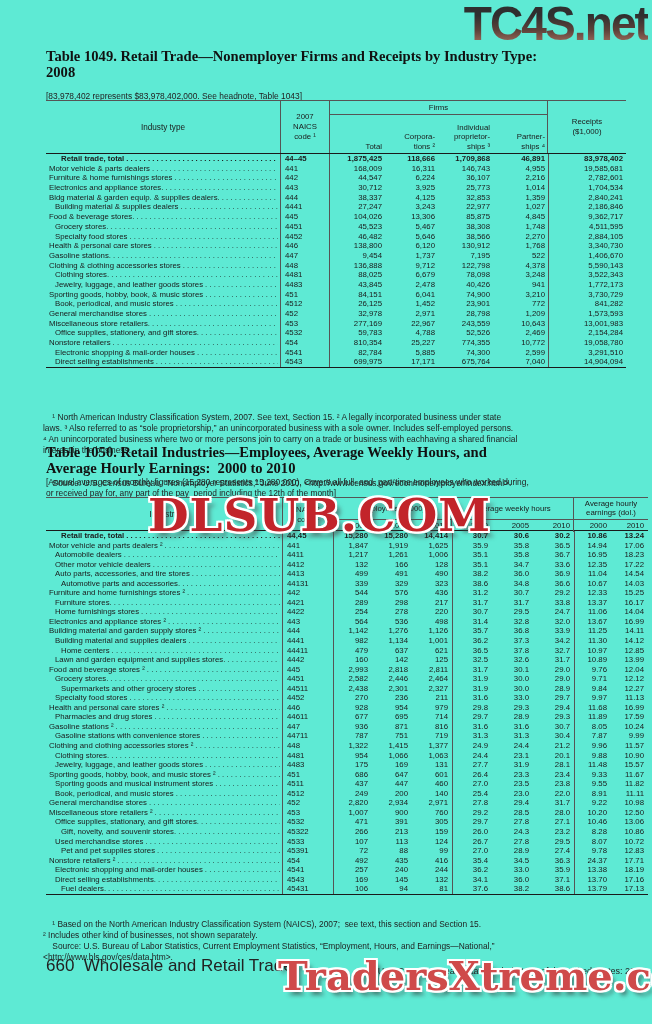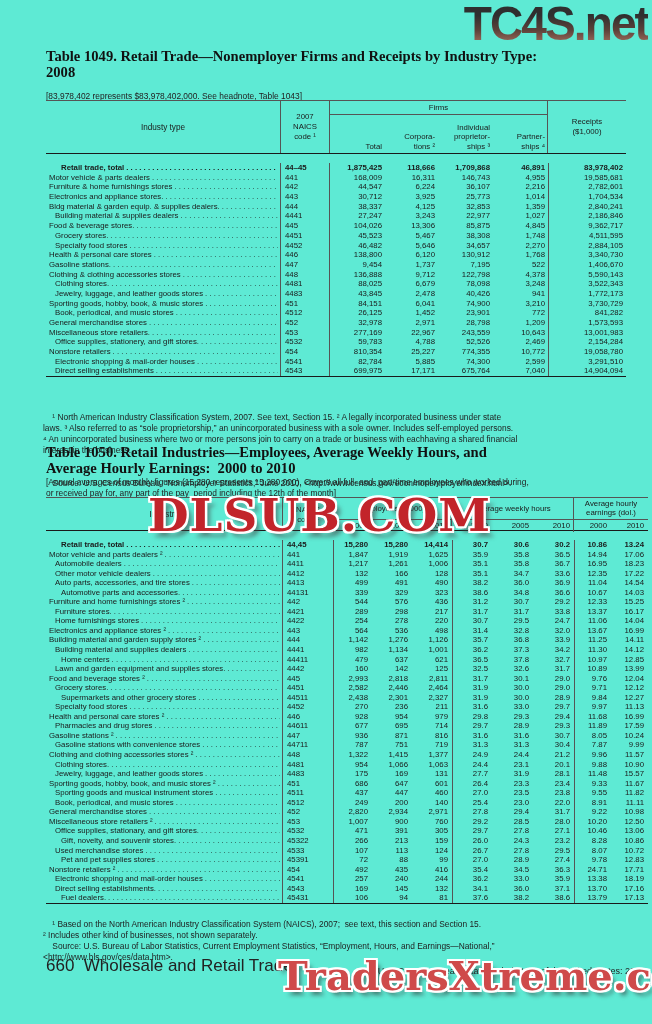--- a/index.html
+++ b/index.html
@@ -21,21 +21,21 @@
   
   .tbl{position:absolute;left:46px;border-top:1px solid #555;}
   .tbl1049{top:100px;width:580px;}
   .tbl1050{top:497px;width:602px;}
   .thead{font-size:7.8px;color:#1a1a1a;}
   .tbody{border-bottom:1.4px solid #1a1a1a;}
   .trow{display:grid;}
   .tbl1049 .trow{grid-template-columns:234px 50px 55px 53px 55px 55px 78px;height:9.7px;line-height:9.6px;}
   .tbl1050 .trow{grid-template-columns:236px 52px 38px 40px 40px 40px 41px 41px 37px 37px;height:9.55px;line-height:9.5px;}
   .trow{font-size:7.8px;}
-  .trow.bold{font-weight:bold;margin-top:9px;}
+  .trow.bold{font-weight:bold;}
   .c-label{display:flex;overflow:hidden;}
   .c-label .txt{white-space:nowrap;}
   .c-label.i0{padding-left:3px;}
   .c-label.i1{padding-left:9px;}
   .c-label.i2{padding-left:15px;}
   .leader{flex:1 1 auto;white-space:nowrap;overflow:hidden;margin:0 2px 0 2px;}
   .leader::before{content:". . . . . . . . . . . . . . . . . . . . . . . . . . . . . . . . . . . . . . . . . . . . . . . . . . . . . . . . . . . .";}
   .c-naics{border-left:1px solid #555;border-right:1px solid #555;padding-left:4px;white-space:nowrap;overflow:hidden;}
   .c-val{text-align:right;white-space:nowrap;}
   .tbl1049 .c-val{padding-right:3px;}
@@ -220,21 +220,21 @@
           <div class="c-val v4">4,511,595</div>
         </div>
         <div class="trow">
           <div class="c-label i1">
             <span class="txt">Specialty food stores</span>
             <span class="leader"></span>
           </div>
           <div class="c-naics">4452</div>
           <div class="c-val v0">46,482</div>
           <div class="c-val v1">5,646</div>
-          <div class="c-val v2">34,657</div>
+          <div class="c-val v2">38,566</div>
           <div class="c-val v3">2,270</div>
           <div class="c-val v4">2,884,105</div>
         </div>
         <div class="trow">
           <div class="c-label i0">
             <span class="txt">Health &amp; personal care stores</span>
             <span class="leader"></span>
           </div>
           <div class="c-naics">446</div>
           <div class="c-val v0">138,800</div>
@@ -949,21 +949,21 @@
             <span class="txt">Nonstore retailers ²</span>
             <span class="leader"></span>
           </div>
           <div class="c-naics">454</div>
           <div class="c-val v0">492</div>
           <div class="c-val v1">435</div>
           <div class="c-val v2">416</div>
           <div class="c-val v3">35.4</div>
           <div class="c-val v4">34.5</div>
           <div class="c-val v5">36.3</div>
-          <div class="c-val v6">24.71</div>
+          <div class="c-val v6">24.37</div>
           <div class="c-val v7">17.71</div>
         </div>
         <div class="trow">
           <div class="c-label i1">
             <span class="txt">Electronic shopping and mail-order houses</span>
             <span class="leader"></span>
           </div>
           <div class="c-naics">4541</div>
           <div class="c-val v0">257</div>
           <div class="c-val v1">240</div>

